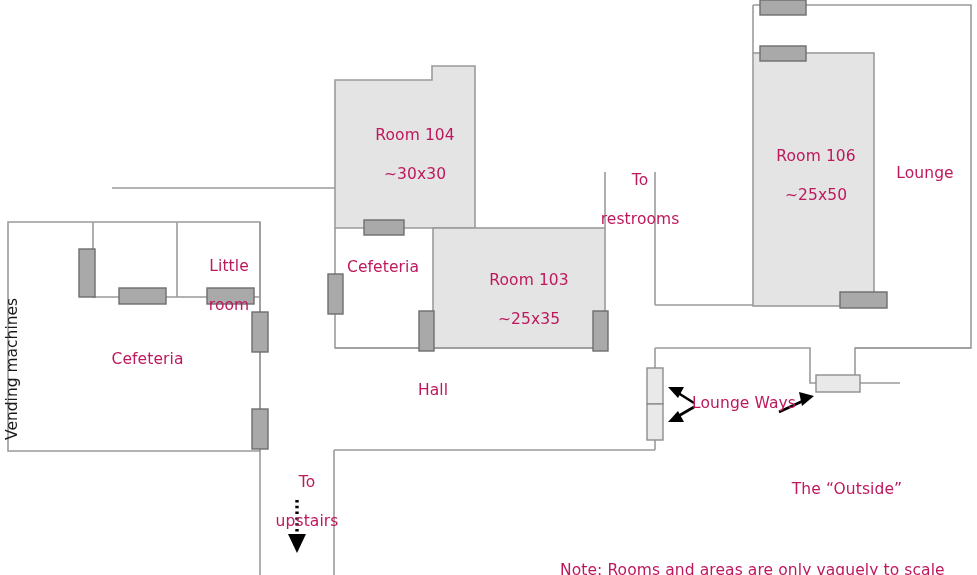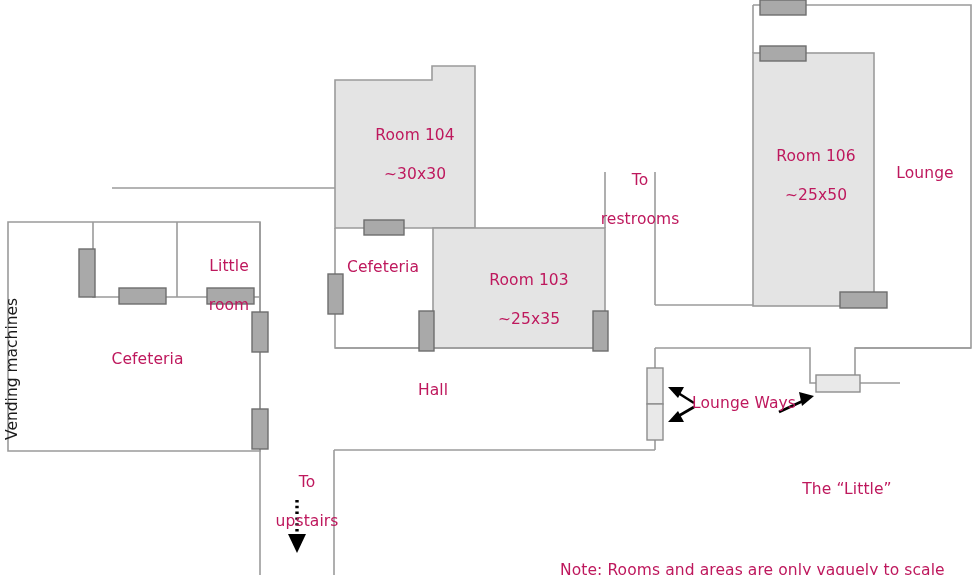--- a/index.html
+++ b/index.html
@@ -160,21 +160,21 @@
 
   <div class="lbl" style="left:181px; top:237px; width:76px;">
     <span>Little</span><br>
     <span>room</span>
   </div>
 
   <div class="lbl" style="left:880px; top:164px; width:90px;text-align:center;">Lounge</div>
 
   <div class="lbl" style="left:388px; top:381px; width:90px;">Hall</div>
 
-  <div class="lbl" style="left:742px; top:480px; width:210px;">The “Little”</div>
+  <div class="lbl" style="left:742px; top:480px; width:210px;">The “Outside”</div>
 
   <div class="lbl-rot" style="left:3px; top:440px;">Vending machines</div>
 
   <div class="lbl" style="left:570px; top:151px; width:120px;">
     <span>To</span><br>
     <span>restrooms</span>
   </div>
 
   <div class="lbl" style="left:252px; top:453px; width:90px;">
     <span>To</span><br>

